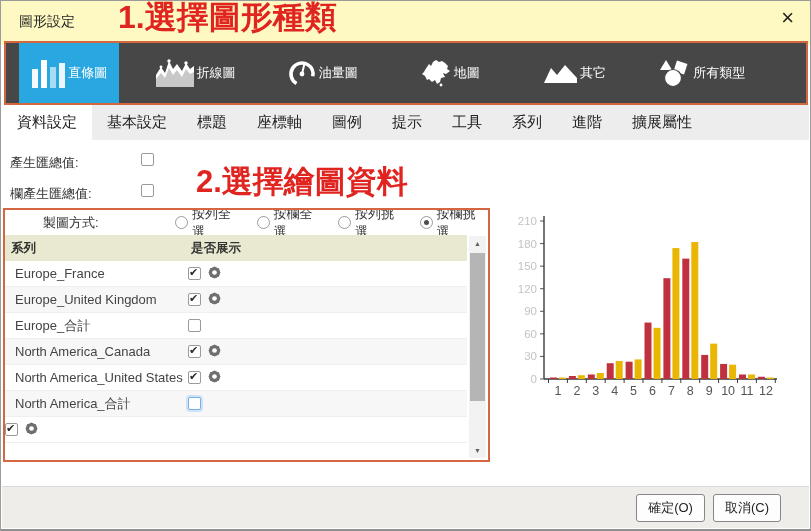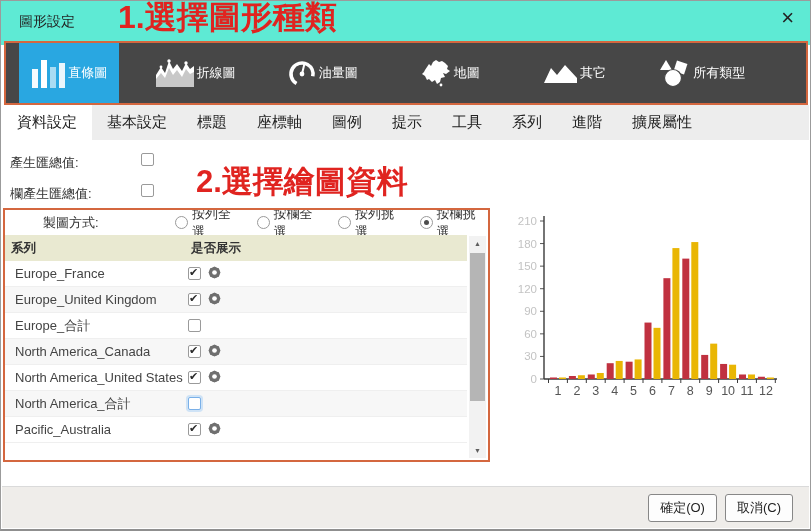--- a/index.html
+++ b/index.html
@@ -3,21 +3,21 @@
 <meta charset="utf-8">
 <style>
   html,body{margin:0;padding:0;background:#fff;}
   *{box-sizing:border-box;}
   .dialog{
     position:relative;width:811px;height:531px;background:#fff;
     border:1px solid #9b9b9b;border-bottom:2px solid #8f8f8f;
     font-family:"Liberation Sans","DejaVu Sans",sans-serif;overflow:hidden;
   }
   
-  .titlebar{position:absolute;left:0;top:0;right:0;height:44px;background:#5eead4;}
+  .titlebar{position:absolute;left:0;top:0;right:0;height:44px;background:#fef9c3;}
   .title{position:absolute;left:18px;top:12px;font-size:14px;color:#222;}
   .close{position:absolute;right:16px;top:6px;font-size:22px;color:#222;cursor:pointer;line-height:1;font-weight:400;}
   .annot{position:absolute;font-weight:bold;color:#e02420;white-space:nowrap;z-index:5;}
   .step1{left:117px;top:-5px;font-size:32px;}
   
   .toolbar{
     position:absolute;left:3px;top:40px;width:804px;height:64px;
     background:#474747;border:2px solid #d4673f;display:flex;align-items:stretch;padding-right:42px;
   }
   .type-item{flex:1;display:flex;align-items:stretch;justify-content:center;cursor:pointer;}
@@ -56,21 +56,21 @@
   .gear{width:15px;height:15px;display:inline-block;}
   
   .vscroll{position:absolute;right:2px;top:26px;bottom:2px;width:17px;background:#f2f2f2;}
   .vs-arrow{position:absolute;left:0;width:17px;height:15px;display:flex;align-items:center;justify-content:center;font-size:7px;color:#5e5e5e;cursor:pointer;}
   .vs-up{top:0;}
   .vs-down{bottom:0;}
   .vs-thumb{position:absolute;left:1px;right:1px;top:17px;height:148px;background:#b5b5b5;cursor:pointer;}
   
   .preview{position:absolute;left:505px;top:62px;}
   
-  .footer{position:absolute;left:1px;right:1px;bottom:1px;height:42px;background:#efedea;border-top:1px solid #dadada;display:flex;align-items:center;justify-content:flex-end;gap:8px;padding-right:16px;}
+  .footer{position:absolute;left:1px;right:1px;bottom:1px;height:42px;background:#efedea;border-top:1px solid #dadada;display:flex;align-items:center;justify-content:flex-end;gap:8px;padding-right:28px;}
   .btn{font-family:inherit;font-size:13px;color:#222;background:#fdfdfd;border:1px solid #878787;border-radius:3px;padding:4px 11px;cursor:pointer;}
 </style>
 </head>
 <body>
 
 <div class="dialog">
 
   <div class="titlebar">
     <span class="title">圖形設定</span>
     <span class="annot step1">1.選擇圖形種類</span>
@@ -264,21 +264,20 @@
                   </svg></span>
               </span>
             </div>
             <div class="g-row">
               <span class="c1">North America_合計</span>
               <span class="c2">
                 <span class="cb focused"></span>
               </span>
             </div>
             <div class="g-row">
-              <span class="c1">Pacific_Australia</span>
               <span class="c2">
                 <span class="cb checked"></span>
                 <span><svg class="gear" viewBox="0 0 16 16">
                     <g fill="#6f6f6f">
                       <rect x="3.1" y="3.1" width="9.8" height="9.8" rx="1.5"></rect>
                       <rect x="3.1" y="3.1" width="9.8" height="9.8" rx="1.5" transform="rotate(45 8 8)"></rect>
                       <circle cx="8" cy="8" r="5.9"></circle>
                     </g>
                     <circle cx="8" cy="8" r="2.5" fill="#fff"></circle>
                   </svg></span>

